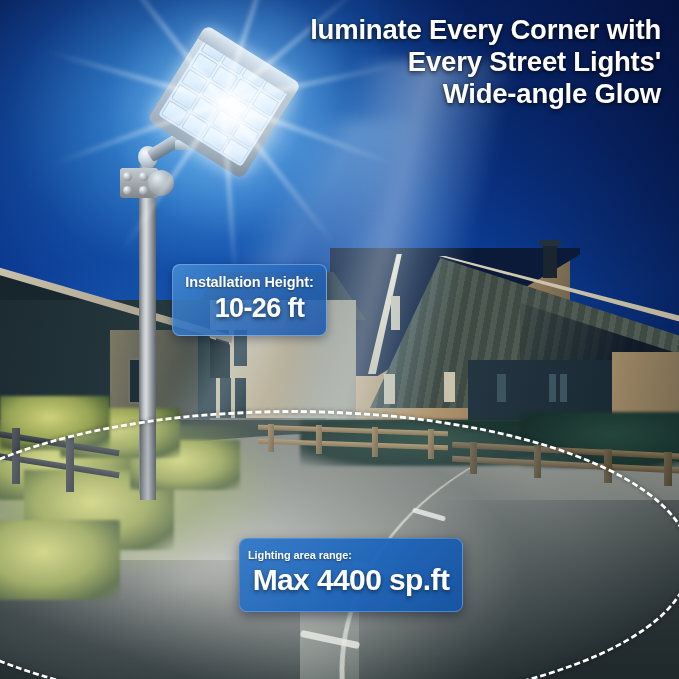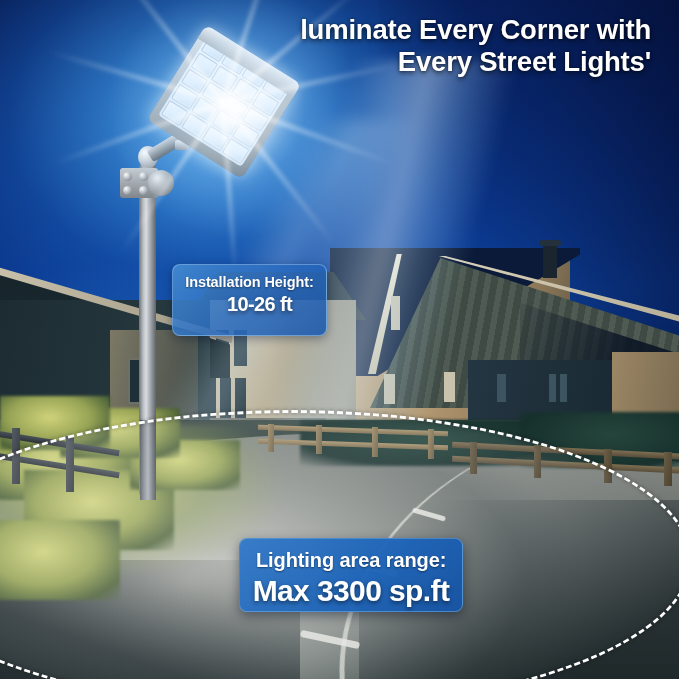--- a/index.html
+++ b/index.html
@@ -177,47 +177,47 @@
   .lit-ellipse{position:absolute;left:-108px;top:410px;width:800px;height:300px;
     border:3px dashed #ffffff;border-radius:50%;
     box-sizing:border-box;pointer-events:none;
     filter:drop-shadow(0 0 2px rgba(0,0,0,.45));}
   .lit-fill{position:absolute;left:-108px;top:410px;width:800px;height:300px;
     border-radius:50%;
     background:radial-gradient(ellipse at 42% 38%, rgba(255,255,255,.22) 0%, rgba(230,240,250,.10) 48%, rgba(255,255,255,0) 80%);
     pointer-events:none;}
 
   
-  .headline{position:absolute;right:28px;top:14px;text-align:right;
+  .headline{position:absolute;right:18px;top:14px;text-align:right;
     color:#ffffff;font-weight:bold;font-size:27.5px;line-height:1.17;
     letter-spacing:-.2px;
     text-shadow:0 2px 5px rgba(0,0,0,.62), 0 0 2px rgba(0,0,0,.5);}
   .headline div{white-space:nowrap;}
 
   
   .callout{position:absolute;box-sizing:border-box;border-radius:8px;
     color:#fff;text-align:center;}
   .callout .lbl{font-size:14.5px;font-weight:bold;letter-spacing:-.1px;
     text-shadow:0 1px 2px rgba(0,0,0,.45);}
   .callout .val{font-weight:bold;letter-spacing:-.6px;
     text-shadow:0 2px 4px rgba(0,0,0,.5);}
 
   #callout-height{left:172px;top:264px;width:155px;height:72px;
     background:linear-gradient(135deg, rgba(70,140,210,.88) 0%, rgba(40,105,190,.86) 52%, rgba(26,88,172,.88) 100%);
     border:1px solid rgba(150,195,235,.55);
     box-shadow:0 3px 10px rgba(0,12,40,.35);
     padding-top:9px;}
-  #callout-height .val{font-size:20px;margin-top:3px;margin-left:20px;}
+  #callout-height .val{font-size:27px;margin-top:3px;margin-left:20px;}
 
   #callout-area{left:239px;top:538px;width:224px;height:74px;
     background:linear-gradient(135deg, rgba(52,122,200,.97) 0%, rgba(30,100,184,.97) 55%, rgba(22,84,164,.97) 100%);
     border:1px solid rgba(120,175,225,.5);
     box-shadow:0 4px 12px rgba(0,10,30,.45);
     padding-top:10px;}
-  #callout-area .lbl{font-size:20px;text-align:left;padding-left:16px;}
+  #callout-area .lbl{font-size:11px;text-align:left;padding-left:8px;}
   #callout-area .val{font-size:30px;margin-top:2px;}
 </style>
 </head>
 <body>
 
 <div id="scene">
 
   <div class="sky"></div>
   <div class="sky-right-dark"></div>
   <div class="sky-bottom-glow"></div>
@@ -349,25 +349,26 @@
   <div class="ray" style="transform:rotate(160deg);"></div>
   <div class="ray" style="transform:rotate(196deg);"></div>
   <div class="ray" style="transform:rotate(232deg);"></div>
 
   <div class="lit-fill"></div>
   <div class="lit-ellipse"></div>
 
   <div class="headline">
     <div>luminate Every Corner with</div>
     <div>Every Street Lights'</div>
+    <div>Wide-angle Glow</div>
   </div>
 
   <div class="callout" id="callout-height">
     <div class="lbl">Installation Height:</div>
     <div class="val">10-26 ft</div>
   </div>
 
   <div class="callout" id="callout-area">
     <div class="lbl">Lighting area range:</div>
-    <div class="val">Max 3300 sp.ft</div>
+    <div class="val">Max 4400 sp.ft</div>
   </div>
 
 </div>
 
 </body></html>

